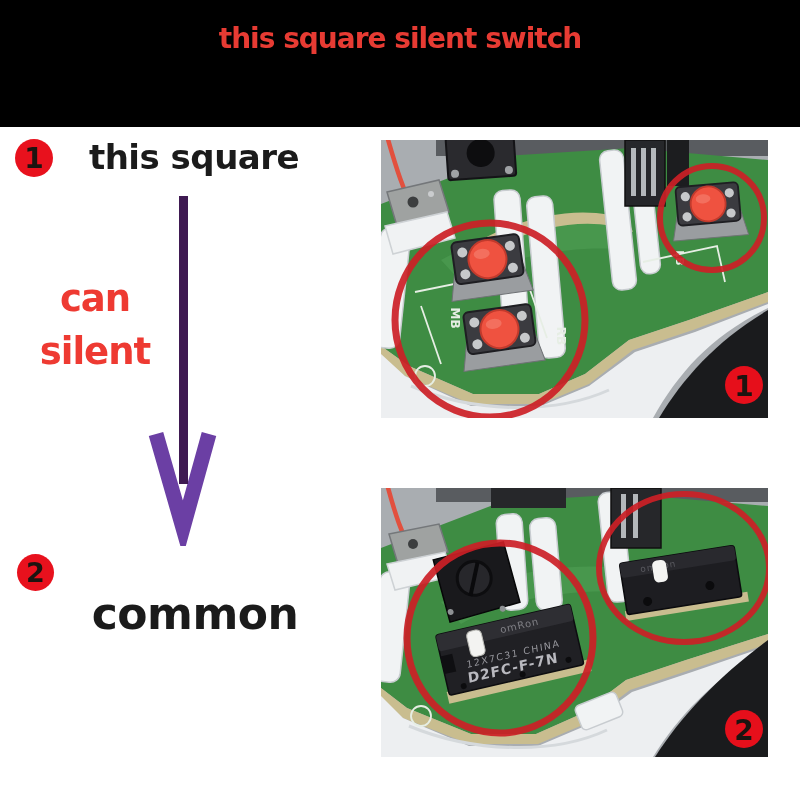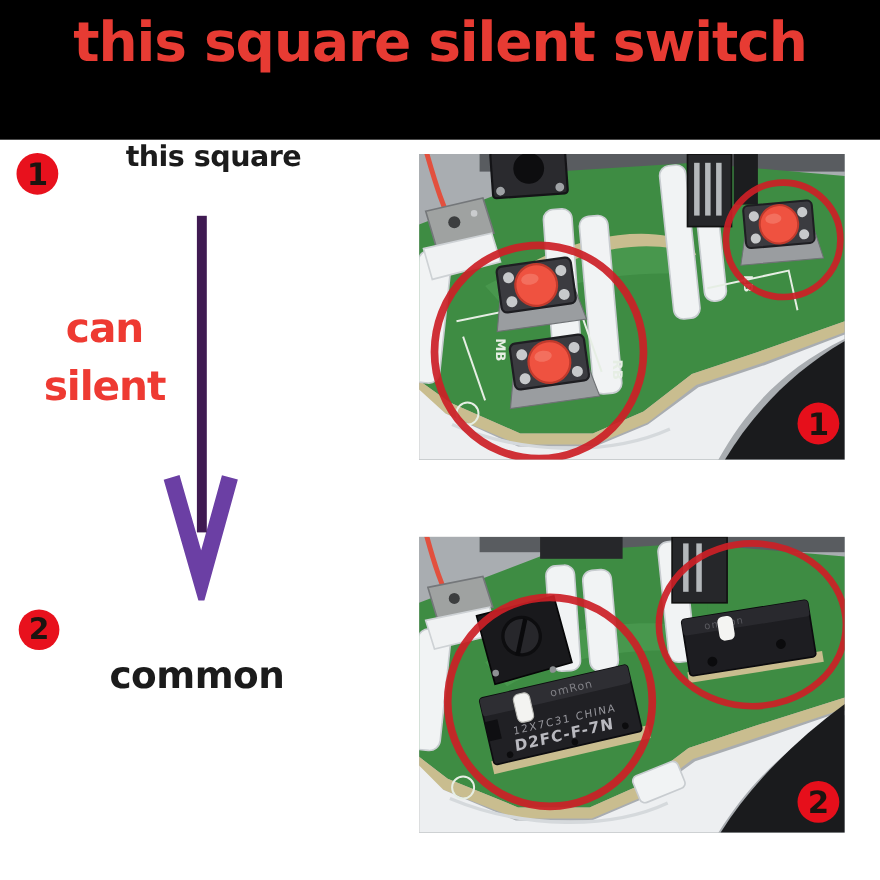--- a/index.html
+++ b/index.html
@@ -1,29 +1,29 @@
 <!DOCTYPE html>
 <html><head>
 <meta charset="utf-8">
 <style>
   html,body{margin:0;padding:0;background:#ffffff;}
   .canvas{position:relative;width:800px;height:800px;background:#ffffff;overflow:hidden;
           font-family:"DejaVu Sans","Liberation Sans",sans-serif;}
   
   .header{position:absolute;left:0;top:0;width:800px;height:127px;background:#000000;
           color:#e73b33;text-align:center;font-weight:bold;padding-top:13px;box-sizing:border-box;}
-  .header-line{font-size:50px;line-height:51px;letter-spacing:-1px;white-space:nowrap;}
+  .header-line{font-size:28px;line-height:51px;letter-spacing:-1px;white-space:nowrap;}
   
   .badge{position:absolute;border-radius:50%;background:#e8111d;color:#1c1410;font-weight:bold;
          display:flex;align-items:center;justify-content:center;}
   .badge-1{left:15px;top:139px;width:38px;height:38px;font-size:28px;}
   .badge-2{left:17px;top:554px;width:37px;height:37px;font-size:27px;}
   .step-label{position:absolute;color:#1b1b1b;font-weight:bold;text-align:center;letter-spacing:-0.5px;}
-  .label-1{left:38px;top:122px;width:312px;font-size:26px;line-height:42px;}
-  .label-2{left:4px;top:592px;width:350px;font-size:34px;line-height:44px;}
+  .label-1{left:38px;top:136px;width:312px;font-size:34px;line-height:42px;}
+  .label-2{left:20px;top:592px;width:350px;font-size:44px;line-height:44px;}
   .can-replace{position:absolute;left:0;top:272px;width:190px;text-align:center;color:#ee3a32;
                font-weight:bold;font-size:37px;line-height:53px;letter-spacing:-1px;}
   .arrow{position:absolute;left:139px;top:196px;width:90px;height:350px;}
   
   .photo{position:absolute;left:381px;overflow:hidden;background:#a9adb1;}
   .photo-1{top:140px;width:387px;height:278px;}
   .photo-2{top:488px;width:387px;height:269px;}
   .photo svg{display:block;width:100%;height:100%;}
   svg text{font-family:"DejaVu Sans","Liberation Sans",sans-serif;}
 </style>

